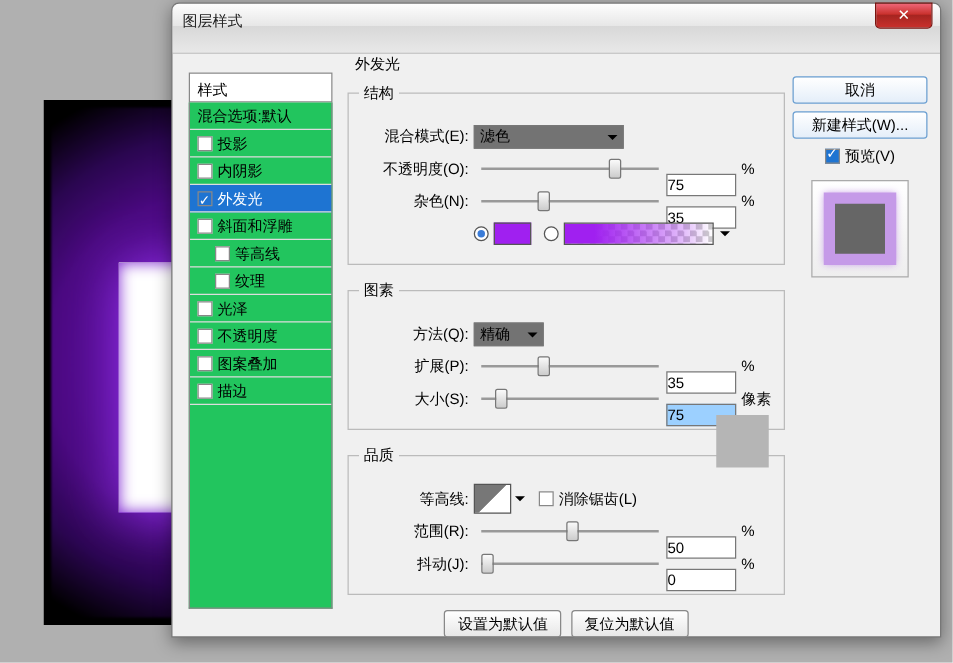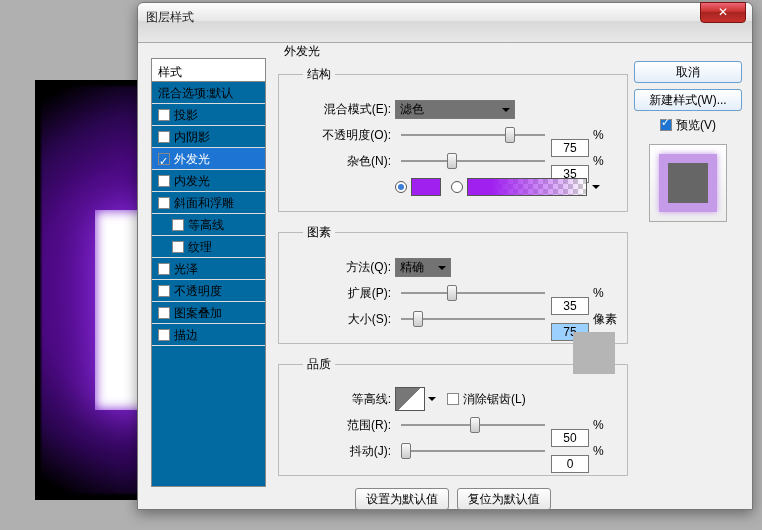--- a/index.html
+++ b/index.html
@@ -6,45 +6,45 @@
   body { margin: 0; width: 762px; height: 530px; background: #b0b0b0; position: relative; overflow: hidden; }
   .bg-canvas { position:absolute; left:35px; top:80px; width:270px; height:420px; background:#000; }
   .bg-purple { position:absolute; inset:6px; background: radial-gradient(circle at 50% 50%, #6a0fb3, #4a0a80 55%, #2a0650 75%, #000 95%); filter:blur(1px); }
   .bg-white { position:absolute; left:60px; top:130px; width:160px; height:200px; background:#fff; box-shadow:0 0 40px rgba(160,60,255,.8), inset 0 0 12px #7a1fd0; }
   .window { position:absolute; left:137px; top:2px; width:616px; height:508px; background:#f0f0f0; border:1px solid #777; border-radius:6px 6px 0 0; box-shadow:0 4px 14px rgba(0,0,0,.4); }
   .titlebar { height:40px; background:linear-gradient(#fdfdfd,#e7e7e7 45%,#d8d8d8 46%,#e8e8e8); border-bottom:1px solid #aaa; border-radius:6px 6px 0 0; position:relative; }
   .titlebar .ttl { position:absolute; left:8px; top:6px; color:#222; }
   .close-btn { position:absolute; right:6px; top:-1px; width:46px; height:21px; background:linear-gradient(#e67,#c9302c 45%,#a42420 46%,#c9302c); border:1px solid #7a1410; border-radius:0 0 4px 4px; color:#fff; text-align:center; line-height:18px; font-family:Arial; font-size:11px; cursor:pointer; }
   .body { position:absolute; left:0; top:28px; right:0; bottom:0; }
   .styles-title { position:absolute; left:13px; top:27px; width:115px; height:24px; border:1px solid #888; background:#fff; padding:5px 6px 0; }
-  .styles-list { position:absolute; left:13px; top:51px; width:115px; height:405px; border:1px solid #888; border-top:none; background:#0369a1; }
+  .styles-list { position:absolute; left:13px; top:51px; width:115px; height:405px; border:1px solid #888; border-top:none; background:#22c55e; }
   .st-item { height:22px; line-height:22px; padding:0 6px; border-bottom:1px solid #ddd; white-space:nowrap; cursor:pointer; }
   .st-item.sel { background:#1e74d2; color:#fff; }
   .st-sub { padding-left:20px; }
   .chk { display:inline-block; width:12px; height:12px; border:1px solid #888; background:#fff; vertical-align:-2px; margin-right:4px; }
   .chk.on { background:#1e74d2; position:relative; }
   .chk.on::after { content:"✓"; color:#fff; position:absolute; left:0; top:-4px; font-size:11px; }
   .right-btns { position:absolute; right:10px; top:30px; width:108px; }
   .btn { display:block; width:100%; height:22px; margin-bottom:6px; border:1px solid #6a9fd2; border-radius:3px; background:linear-gradient(#fff,#e4eef9); cursor:pointer; text-align:center; line-height:20px; }
   .btn.primary { border-color:#2b6fc2; box-shadow:0 0 3px #5aa0ea; }
   .prev-chk { margin-top:6px; text-align:center; }
   .preview-box { margin:10px auto 0; width:78px; height:78px; border:1px solid #aaa; background:linear-gradient(#fff,#eee); display:flex; align-items:center; justify-content:center; }
   .preview-inner1 { width:58px; height:58px; background:#c59ae8; display:flex; align-items:center; justify-content:center; box-shadow:0 0 6px #c59ae8; }
   .preview-inner2 { width:40px; height:40px; background:#666; }
   .center { position:absolute; left:140px; top:12px; width:350px; }
-  fieldset { border:1px solid #bbb; margin:0 0 12px 0; padding:12px 8px 10px 24px; position:relative; }
+  fieldset { border:1px solid #bbb; margin:0 0 12px 0; padding:12px 8px 10px 8px; position:relative; }
   fieldset > legend { padding:0 4px; }
   .row { display:flex; align-items:center; height:24px; margin:2px 0; }
   .lbl { width:92px; text-align:right; padding-right:4px; }
   .combo { border:1px solid #777; background:#737373; height:19px; padding:0 18px 0 4px; position:relative; line-height:17px; cursor:pointer; }
   .combo::after { content:""; position:absolute; right:4px; top:7px; border:4px solid transparent; border-top-color:#000; }
   .slider { flex:1; height:18px; position:relative; margin:0 6px; }
   .slider .track { position:absolute; left:0; right:0; top:8px; height:2px; background:#999; }
   .slider .thumb { position:absolute; top:1px; width:10px; height:16px; background:linear-gradient(#fafafa,#ccc); border:1px solid #777; border-radius:2px; }
-  .num { width:38px; height:18px; border:1px solid #777; background:#fff; text-align:center; line-height:16px;margin-top:26px; }
+  .num { width:56px; height:18px; border:1px solid #777; background:#fff; text-align:left; line-height:16px;margin-top:26px; }
   .num.hi { background:#9cd0ff; }
   .unit { width:30px; padding-left:4px; }
   .swatch { width:30px; height:18px; border:1px solid #555; display:inline-block; vertical-align:middle; }
   .radio { width:12px; height:12px; border:1px solid #555; border-radius:50%; display:inline-block; vertical-align:middle; margin-right:4px; position:relative; background:#fff; }
   .radio.on::after { content:""; position:absolute; left:2px; top:2px; width:6px; height:6px; background:#3a7cd8; border-radius:50%; }
   .grad { width:120px; height:18px; border:1px solid #555; display:inline-block; vertical-align:middle; background:linear-gradient(90deg,#a020f0,#a020f0 20%,rgba(160,32,240,0.3) 80%,rgba(160,32,240,0)), repeating-conic-gradient(#ccc 0 25%,#fff 0 50%) 0 0/10px 10px; position:relative; }
   .grad::after { content:""; position:absolute; right:-14px; top:6px; border:4px solid transparent; border-top-color:#000; }
   .contour { width:30px; height:24px; border:1px solid #555; background:linear-gradient(135deg,#777 49.5%,#fff 50%); display:inline-block; vertical-align:middle; position:relative; }
   .contour::after { content:""; position:absolute; right:-12px; top:9px; border:4px solid transparent; border-top-color:#000; }
   .btns-row { text-align:center; margin-top:6px; }
@@ -64,21 +64,20 @@
     <span class="ttl">图层样式</span>
     <div class="close-btn"><span>✕</span></div>
   </div>
   <div class="body">
     <div class="styles-title"><span>样式</span></div>
     <div class="styles-list">
       <div class="st-item"><span>混合选项:默认</span></div>
       <div class="st-item"><span class="chk"></span><span>投影</span></div>
       <div class="st-item"><span class="chk"></span><span>内阴影</span></div>
       <div class="st-item sel"><span class="chk on"></span><span>外发光</span></div>
-      <div class="st-item"><span class="chk"></span><span>内发光</span></div>
       <div class="st-item"><span class="chk"></span><span>斜面和浮雕</span></div>
       <div class="st-item st-sub"><span class="chk"></span><span>等高线</span></div>
       <div class="st-item st-sub"><span class="chk"></span><span>纹理</span></div>
       <div class="st-item"><span class="chk"></span><span>光泽</span></div>
       <div class="st-item"><span class="chk"></span><span>不透明度</span></div>
       <div class="st-item"><span class="chk"></span><span>图案叠加</span></div>
       <div class="st-item"><span class="chk"></span><span>描边</span></div>
     </div>
 
     <div class="right-btns">

